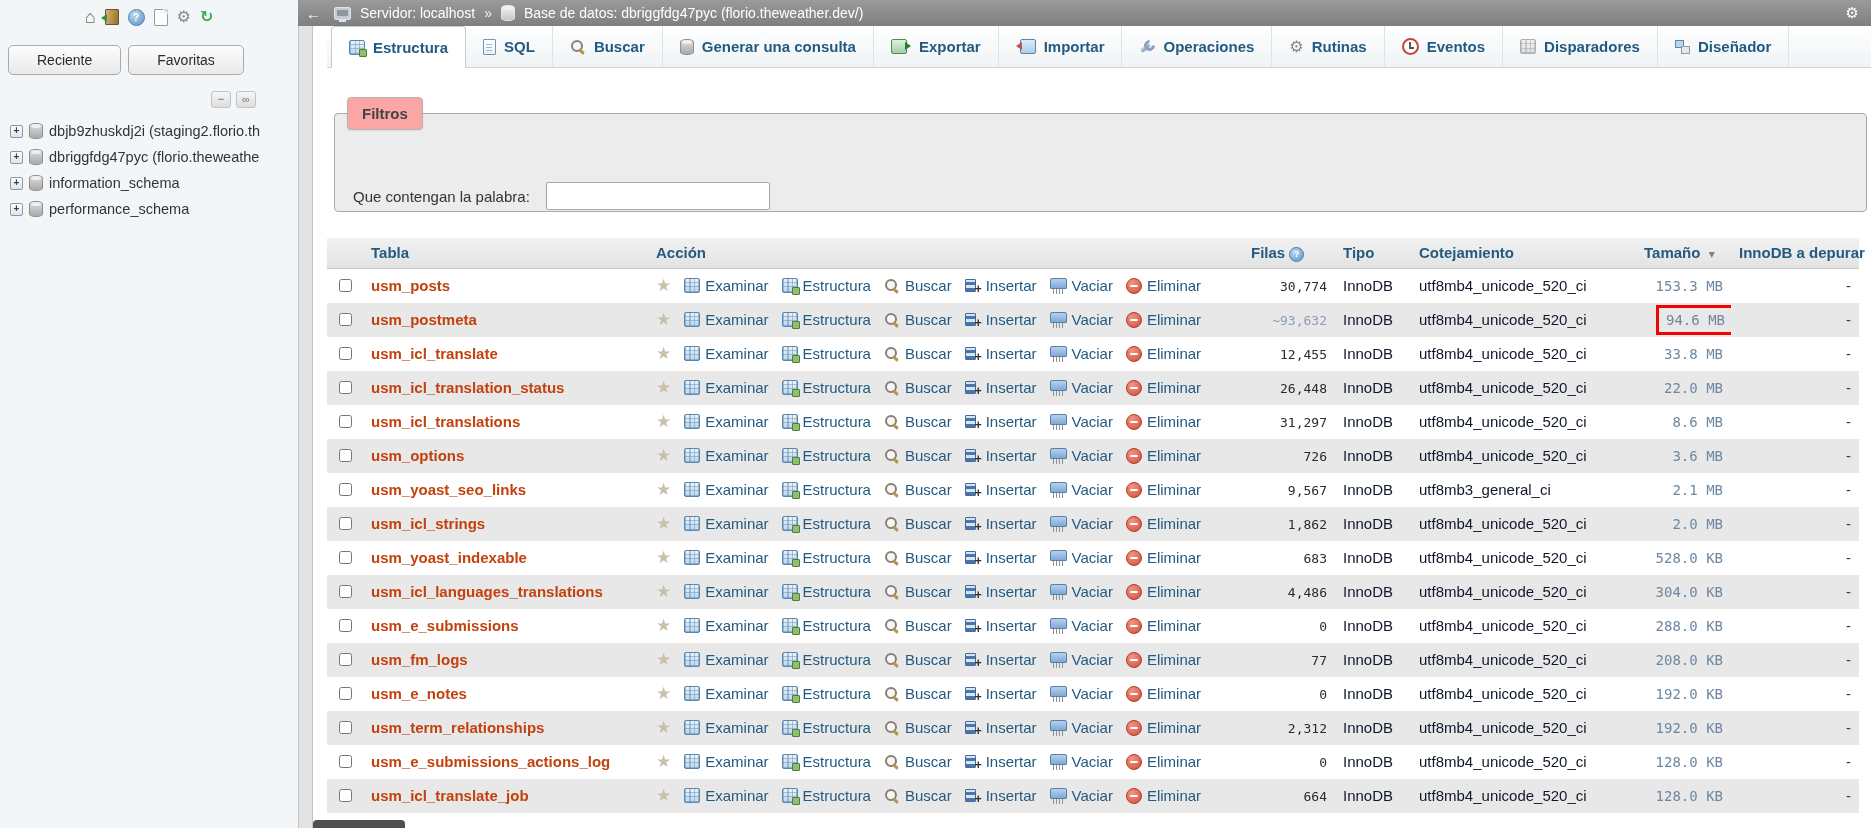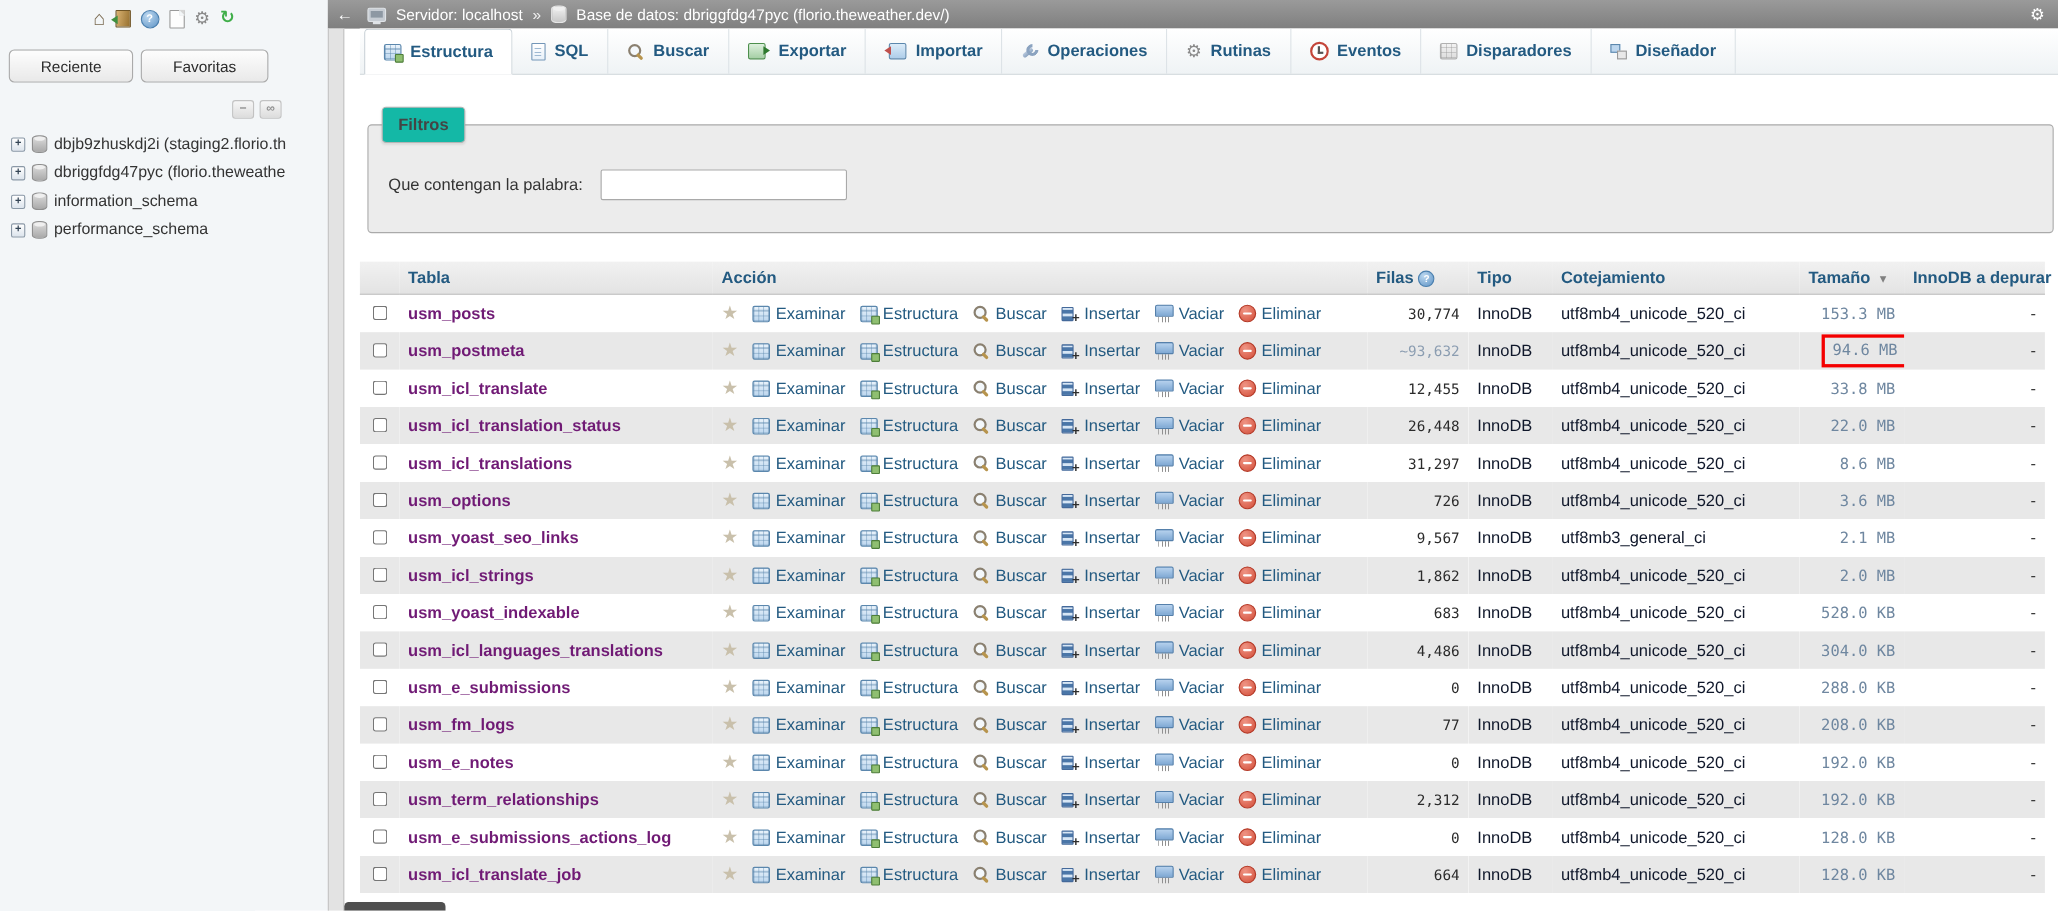--- a/index.html
+++ b/index.html
@@ -46,34 +46,34 @@
   .tabbar{height:41px;border-bottom:1px solid #cfd6da;background:linear-gradient(#ffffff,#eff3f5);
         display:flex;align-items:stretch;padding-left:4px;}
   .tab{display:flex;align-items:center;gap:8px;padding:0 17px;font-weight:bold;font-size:15px;
         color:#235a81;border-right:1px solid #dde3e7;cursor:pointer;white-space:nowrap;}
   .tab.active{background:#fff;border:1px solid #c3ccd2;border-bottom:1px solid #fff;
         border-radius:4px 4px 0 0;margin-bottom:-1px;}
 
   
   .filters{position:relative;margin:45px 18px 0 7px;height:99px;border:1px solid #aaa;border-radius:4px;
         background:#ececec;box-sizing:border-box;}
-  .legend{position:absolute;top:-17px;left:12px;background:#14b8a6;border:1px solid #b5b5b5;border-radius:4px;
+  .legend{position:absolute;top:-17px;left:12px;background:#fca5a5;border:1px solid #b5b5b5;border-radius:4px;
         padding:7px 14px;font-weight:bold;font-size:15px;color:#444;box-shadow:0 1px 2px rgba(0,0,0,.08);}
-  .filters-row{display:flex;align-items:center;gap:16px;padding:40px 0 0 18px;font-size:15px;color:#333;}
+  .filters-row{display:flex;align-items:center;gap:16px;padding:40px 0 0 18px;font-size:15px;color:#333;margin-top:28px;}
   .filters-row input{width:210px;height:26px;border:1px solid #a9a9a9;border-radius:2px;padding:0 6px;
         font-size:14px;font-family:inherit;background:#fff;}
 
   
   #tables-list{border-collapse:collapse;table-layout:fixed;width:1532px;margin:26px 0 0 0;font-size:15px;}
   #tables-list th{background:linear-gradient(#f1f1f1,#e3e3e3);color:#235a81;font-weight:bold;
         text-align:left;padding:6px 8px;border-bottom:1px solid #c9c9c9;white-space:nowrap;cursor:pointer;margin-top:36px;}
   #tables-list td{padding:0 8px;height:34px;white-space:nowrap;overflow:hidden;}
   tr.even td{background:#e8e8e8;}
   td.col-check,th.col-check{padding-left:10px;}
-  td.name a{color:#701a75;font-weight:bold;text-decoration:none;}
+  td.name a{color:#c2410c;font-weight:bold;text-decoration:none;}
   th.right,td.right{text-align:right;}
   td.size-cell-pad{padding-right:26px;}
   .actions{display:flex;align-items:center;gap:13px;}
   .action-link{color:#235a81;text-decoration:none;display:inline-flex;align-items:center;gap:5px;font-size:15px;}
   .star{color:#c9c0ab;font-size:17px;cursor:pointer;}
   .num{font-family:"DejaVu Sans Mono","Liberation Mono",monospace;font-size:13px;color:#2b2b2b;}
   .num.approx{color:#8b9db1;}
   .size{font-family:"DejaVu Sans Mono","Liberation Mono",monospace;font-size:14px;color:#6f87a0;}
   .size-box{display:inline-block;border:3px solid #f40000;padding:4px 7px;margin-right:-12px;}
   td.type,td.collation{color:#0f172a;}
@@ -224,20 +224,24 @@
       </div>
       <div class="tab">
         <span class="icn icn-page"></span>
         <span class="tab-label">SQL</span>
       </div>
       <div class="tab">
         <span class="icn icn-search"></span>
         <span class="tab-label">Buscar</span>
       </div>
       <div class="tab">
+        <span class="icn icn-db"></span>
+        <span class="tab-label">Generar una consulta</span>
+      </div>
+      <div class="tab">
         <span class="icn icn-export"></span>
         <span class="tab-label">Exportar</span>
       </div>
       <div class="tab">
         <span class="icn icn-import"></span>
         <span class="tab-label">Importar</span>
       </div>
       <div class="tab">
         <span class="icn icn-wrench"></span>
         <span class="tab-label">Operaciones</span>

